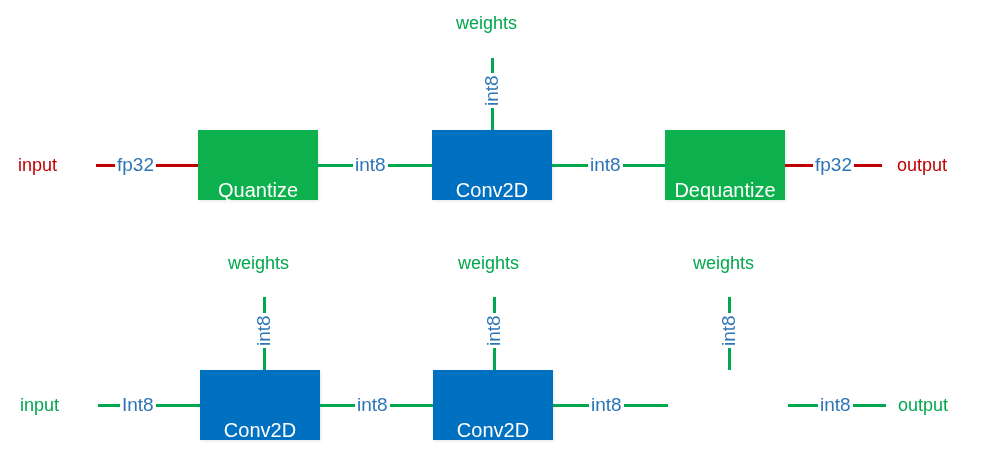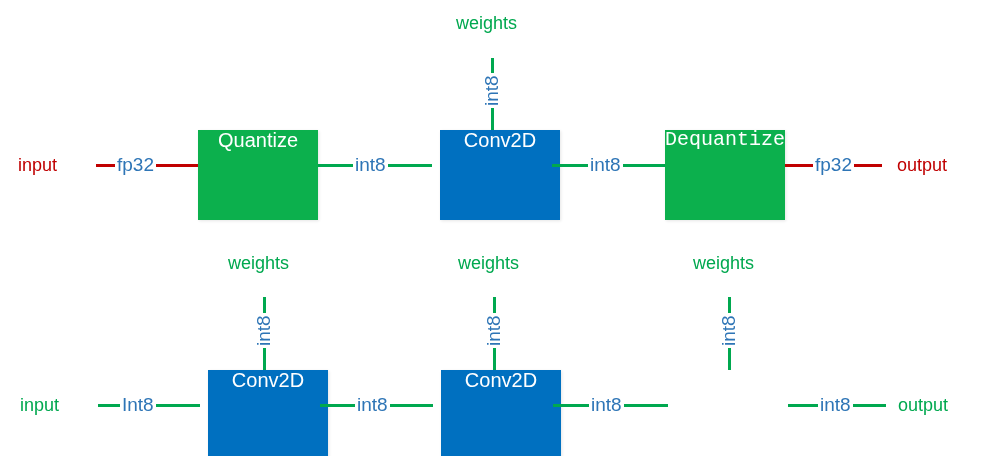--- a/index.html
+++ b/index.html
@@ -15,33 +15,33 @@
     width: 1000px;
     height: 456px;
     background: #ffffff;
     overflow: hidden;
   }
 
   
   .node {
     position: absolute;
     width: 120px;
-    height: 90px;
+    height: 70px;
     display: flex;
-    align-items: flex-start;
+    align-items: flex-end;
     justify-content: center;
     color: #ffffff;
     font-size: 20px;
     line-height: 1;
     white-space: nowrap;
     box-sizing: border-box;
     box-shadow: 1px 1px 3px rgba(0,0,0,0.10);
   }
   .node-green { background: #0cb04d; }
-  .node-blue  { background: #0070c0; margin-left: 8px; }
+  .node-blue  { background: #0070c0; }
   .node-label { pointer-events: none; }
 
   
   .hline {
     position: absolute;
     height: 3px;
   }
   .hline.green { background: #00a84f; }
   .hline.red   { background: #c00000; }
 
@@ -105,21 +105,21 @@
   <div class="vline" style="left:491px; top:58px; height:72px;"></div>
   <div class="edge-label-vert" style="left:482px; top:108px;">int8</div>
 
   <div class="node node-blue" style="left:432px; top:130px;">
     <span class="node-label">Conv2D</span>
   </div>
 
   <div class="hline green" style="left:552px; top:164px; width:113px;"></div>
   <div class="edge-label" style="left:588px; top:155px;">int8</div>
 
-  <div class="node node-green" style="left:665px; top:130px;font-family:Liberation Mono, monospace;">
+  <div class="node node-green" style="left:665px; top:130px;">
     <span class="node-label">Dequantize</span>
   </div>
 
   <div class="hline red" style="left:785px; top:164px; width:97px;"></div>
   <div class="edge-label" style="left:813px; top:155px;">fp32</div>
 
   <div class="terminal t-red" style="left:897px; top:156px;">output</div>
 
   <div class="terminal t-green" style="left:20px; top:396px;">input</div>
 

